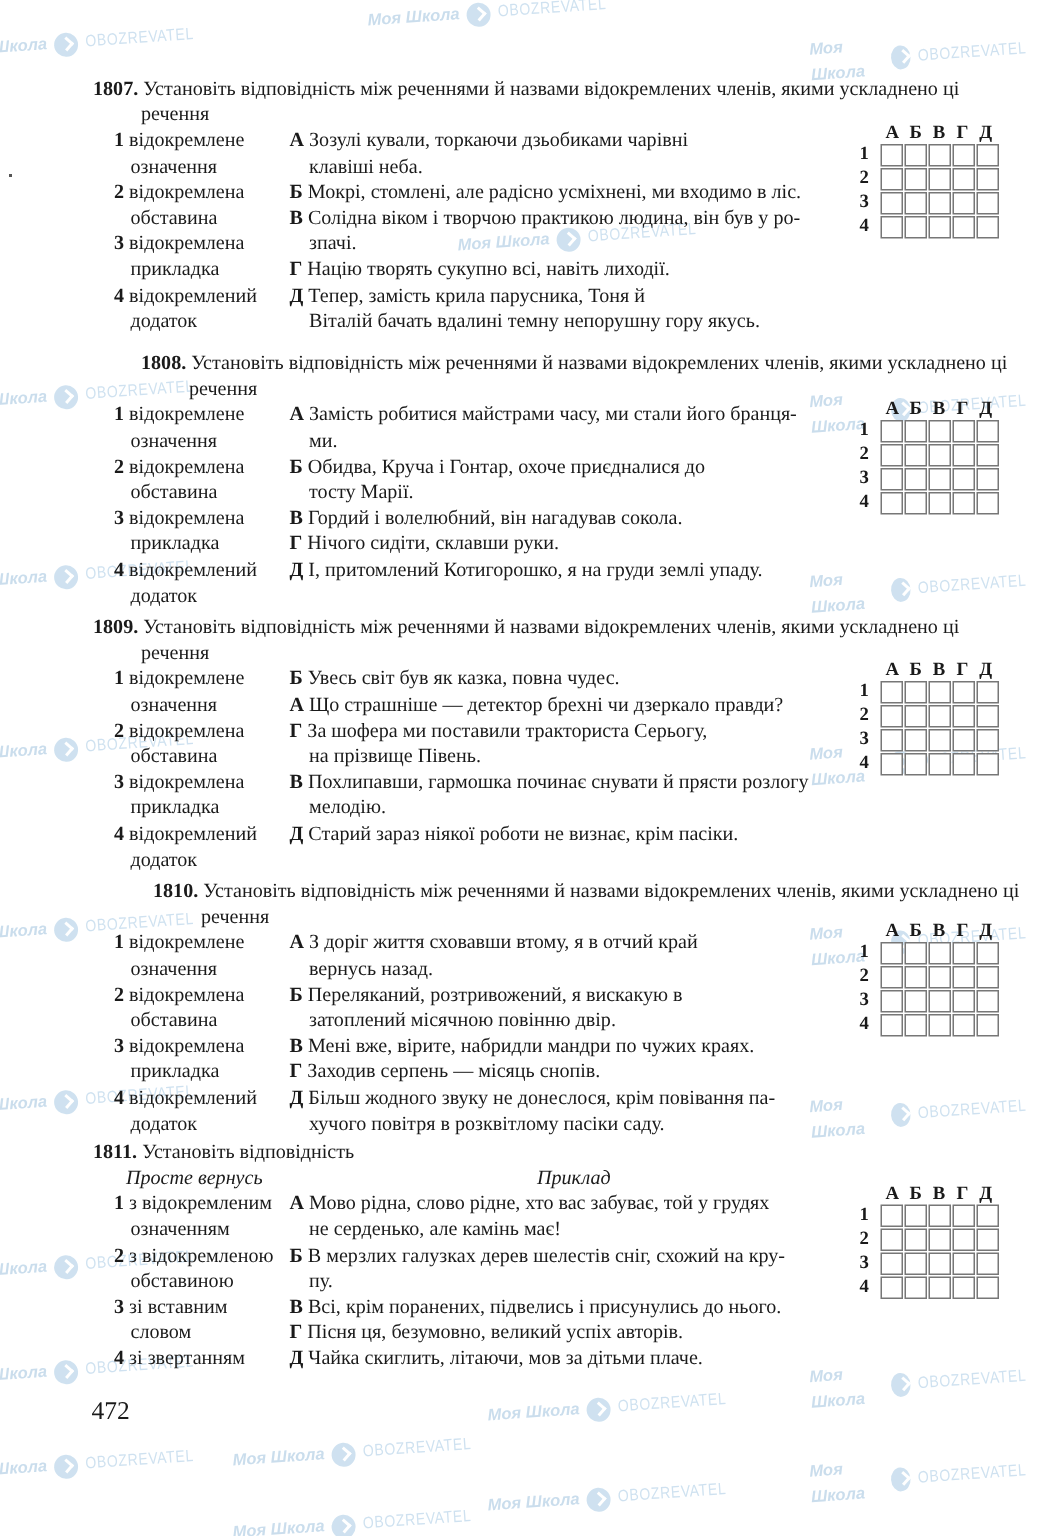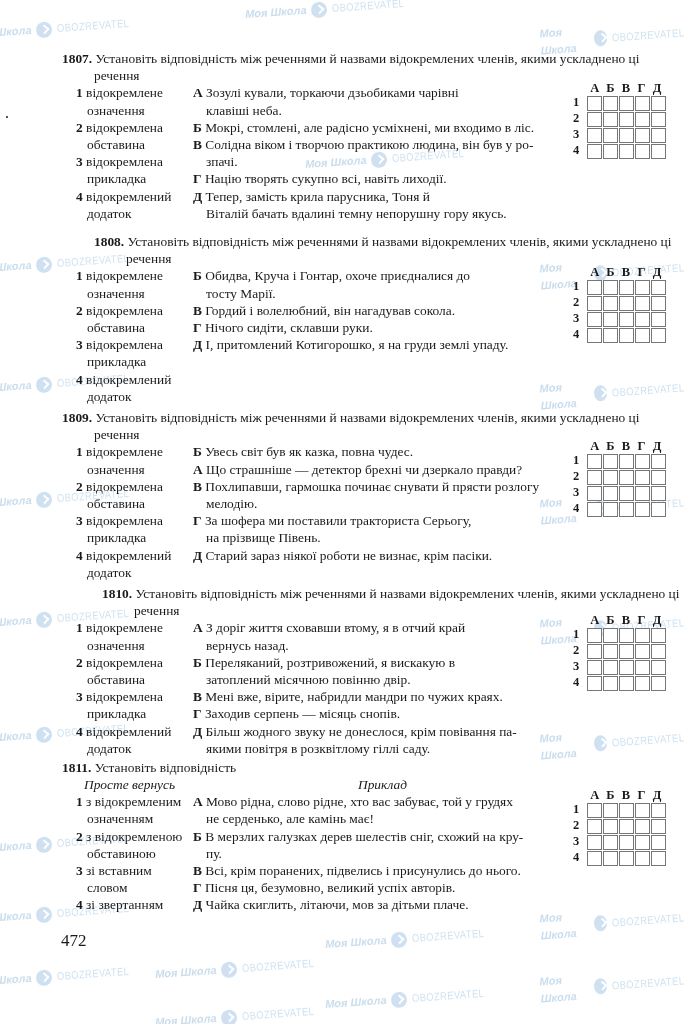--- a/index.html
+++ b/index.html
@@ -241,20 +241,21 @@
       <div class="task-cont">речення</div>
     </div>
     <div class="rows">
       <div class="col-left">
         <div class="item"><span class="n">1</span> <span>відокремлене</span><span class="l2">означення</span></div>
         <div class="item"><span class="n">2</span> <span>відокремлена</span><span class="l2">обставина</span></div>
         <div class="item"><span class="n">3</span> <span>відокремлена</span><span class="l2">прикладка</span></div>
         <div class="item"><span class="n">4</span> <span>відокремлений</span><span class="l2">додаток</span></div>
       </div>
       <div class="col-right">
+        <div class="opt"><span class="k">А</span> <span>Замість робитися майстрами часу, ми стали його бранця-</span><span class="l2">ми.</span></div>
         <div class="opt"><span class="k">Б</span> <span>Обидва, Круча і Гонтар, охоче приєдналися до</span><span class="l2">тосту Марії.</span></div>
         <div class="opt"><span class="k">В</span> <span>Гордий і волелюбний, він нагадував сокола.</span></div>
         <div class="opt"><span class="k">Г</span> <span>Нічого сидіти, склавши руки.</span></div>
         <div class="opt"><span class="k">Д</span> <span>І, притомлений Котигорошко, я на груди землі упаду.</span></div>
       </div>
     </div>
   </div>
   <div class="grid" style="left:573px; top:266px;">
     <div class="grid-head">
         <span>А</span>
@@ -306,22 +307,22 @@
     <div class="rows">
       <div class="col-left">
         <div class="item"><span class="n">1</span> <span>відокремлене</span><span class="l2">означення</span></div>
         <div class="item"><span class="n">2</span> <span>відокремлена</span><span class="l2">обставина</span></div>
         <div class="item"><span class="n">3</span> <span>відокремлена</span><span class="l2">прикладка</span></div>
         <div class="item"><span class="n">4</span> <span>відокремлений</span><span class="l2">додаток</span></div>
       </div>
       <div class="col-right">
         <div class="opt"><span class="k">Б</span> <span>Увесь світ був як казка, повна чудес.</span></div>
         <div class="opt"><span class="k">А</span> <span>Що страшніше — детектор брехні чи дзеркало правди?</span></div>
+        <div class="opt"><span class="k">Г</span> <span>За шофера ми поставили тракториста Серьогу,</span><span class="l2">на прізвище Півень.</span></div>
         <div class="opt"><span class="k">В</span> <span>Похлипавши, гармошка починає снувати й прясти розлогу</span><span class="l2">мелодію.</span></div>
-        <div class="opt"><span class="k">Г</span> <span>За шофера ми поставили тракториста Серьогу,</span><span class="l2">на прізвище Півень.</span></div>
         <div class="opt"><span class="k">Д</span> <span>Старий зараз ніякої роботи не визнає, крім пасіки.</span></div>
       </div>
     </div>
   </div>
   <div class="grid" style="left:573px; top:440px;">
     <div class="grid-head">
         <span>А</span>
         <span>Б</span>
         <span>В</span>
         <span>Г</span>
@@ -372,21 +373,21 @@
         <div class="item"><span class="n">1</span> <span>відокремлене</span><span class="l2">означення</span></div>
         <div class="item"><span class="n">2</span> <span>відокремлена</span><span class="l2">обставина</span></div>
         <div class="item"><span class="n">3</span> <span>відокремлена</span><span class="l2">прикладка</span></div>
         <div class="item"><span class="n">4</span> <span>відокремлений</span><span class="l2">додаток</span></div>
       </div>
       <div class="col-right">
         <div class="opt"><span class="k">А</span> <span>З доріг життя сховавши втому, я в отчий край</span><span class="l2">вернусь назад.</span></div>
         <div class="opt"><span class="k">Б</span> <span>Переляканий, розтривожений, я вискакую в</span><span class="l2">затоплений місячною повінню двір.</span></div>
         <div class="opt"><span class="k">В</span> <span>Мені вже, вірите, набридли мандри по чужих краях.</span></div>
         <div class="opt"><span class="k">Г</span> <span>Заходив серпень — місяць снопів.</span></div>
-        <div class="opt"><span class="k">Д</span> <span>Більш жодного звуку не донеслося, крім повівання па-</span><span class="l2">якими повітря в розквітлому гіллі саду.</span></div>
+        <div class="opt"><span class="k">Д</span> <span>Більш жодного звуку не донеслося, крім повівання па-</span><span class="l2">хучого повітря в розквітлому пасіки саду.</span></div>
       </div>
     </div>
   </div>
   <div class="grid" style="left:573px; top:614px;">
     <div class="grid-head">
         <span>А</span>
         <span>Б</span>
         <span>В</span>
         <span>Г</span>
         <span>Д</span>

